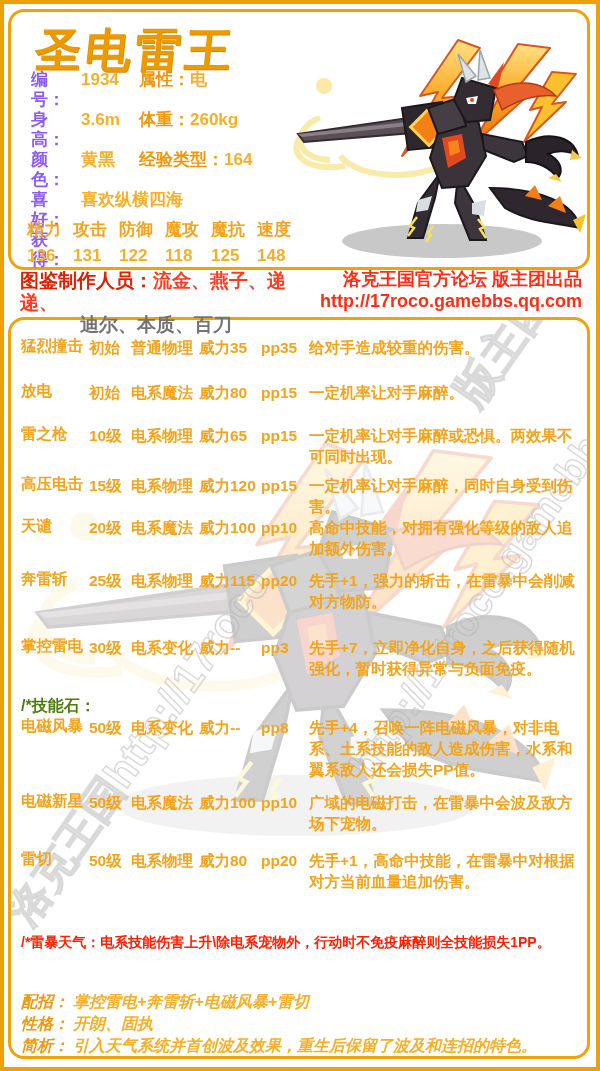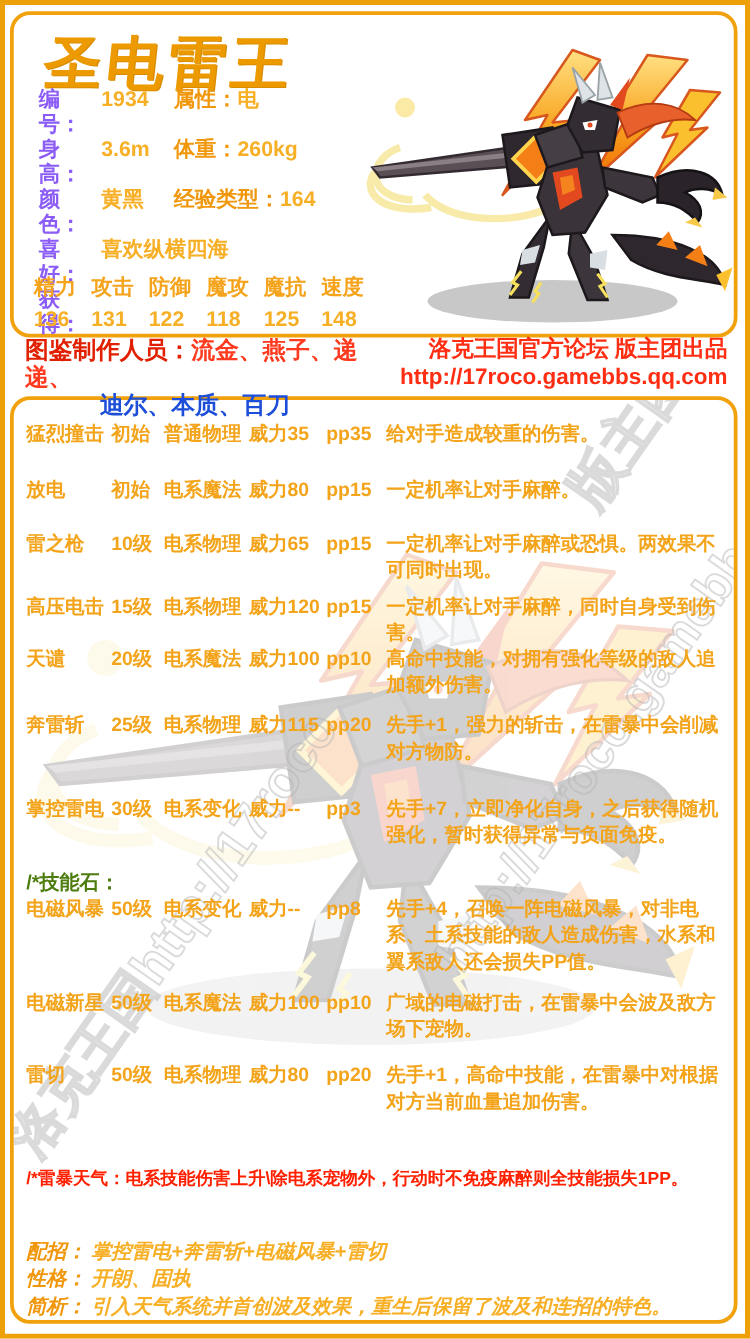--- a/index.html
+++ b/index.html
@@ -39,28 +39,28 @@
     position:absolute;left:16px;top:206px;display:flex;
   }
   .stat{width:46px;text-align:left;font-weight:bold;}
   .stat .sl{color:#F5A31B;font-size:17px;display:block;}
   .stat .sv{color:#F7AF25;font-size:17px;display:block;margin-top:5px;}
   .beast-main{position:absolute;right:10px;top:38px;z-index:5;}
   .credits{position:absolute;top:268px;left:0;width:600px;height:48px;z-index:6;}
   .cred-left{position:absolute;left:20px;top:2px;width:272px;text-align:left;
     font-size:19px;font-weight:bold;color:#E02000;line-height:22px;}
   .cred-left .names{color:#FF3A1E;}
-  .cred-left-l2{display:block;text-align:center;color:#1d4ed8;}
+  .cred-left-l2{display:block;text-align:center;color:#737373;}
   .cred-right{position:absolute;right:18px;top:0;width:300px;text-align:right;
     font-size:18px;font-weight:bold;color:#FF2D12;line-height:22px;}
   .mv-row{
     position:absolute;left:10px;right:6px;display:flex;
     font-size:15.5px;font-weight:bold;color:#F3A41A;line-height:21px;z-index:3;
   }
-  .mv-name{width:68px;flex:0 0 auto;}
+  .mv-name{width:68px;flex:0 0 auto;font-family:Liberation Mono, monospace;}
   .mv-lv{width:42px;flex:0 0 auto;}
   .mv-type{width:68px;flex:0 0 auto;}
   .mv-pw{width:62px;flex:0 0 auto;}
   .mv-pp{width:48px;flex:0 0 auto;}
   .mv-desc{flex:1;}
   .stone-header{
     position:absolute;left:10px;font-size:16px;font-weight:bold;color:#4d7c0f;z-index:3;
   }
   .weather-note{
     position:absolute;left:10px;right:6px;font-size:14px;font-weight:bold;color:#FF2000;z-index:3;

